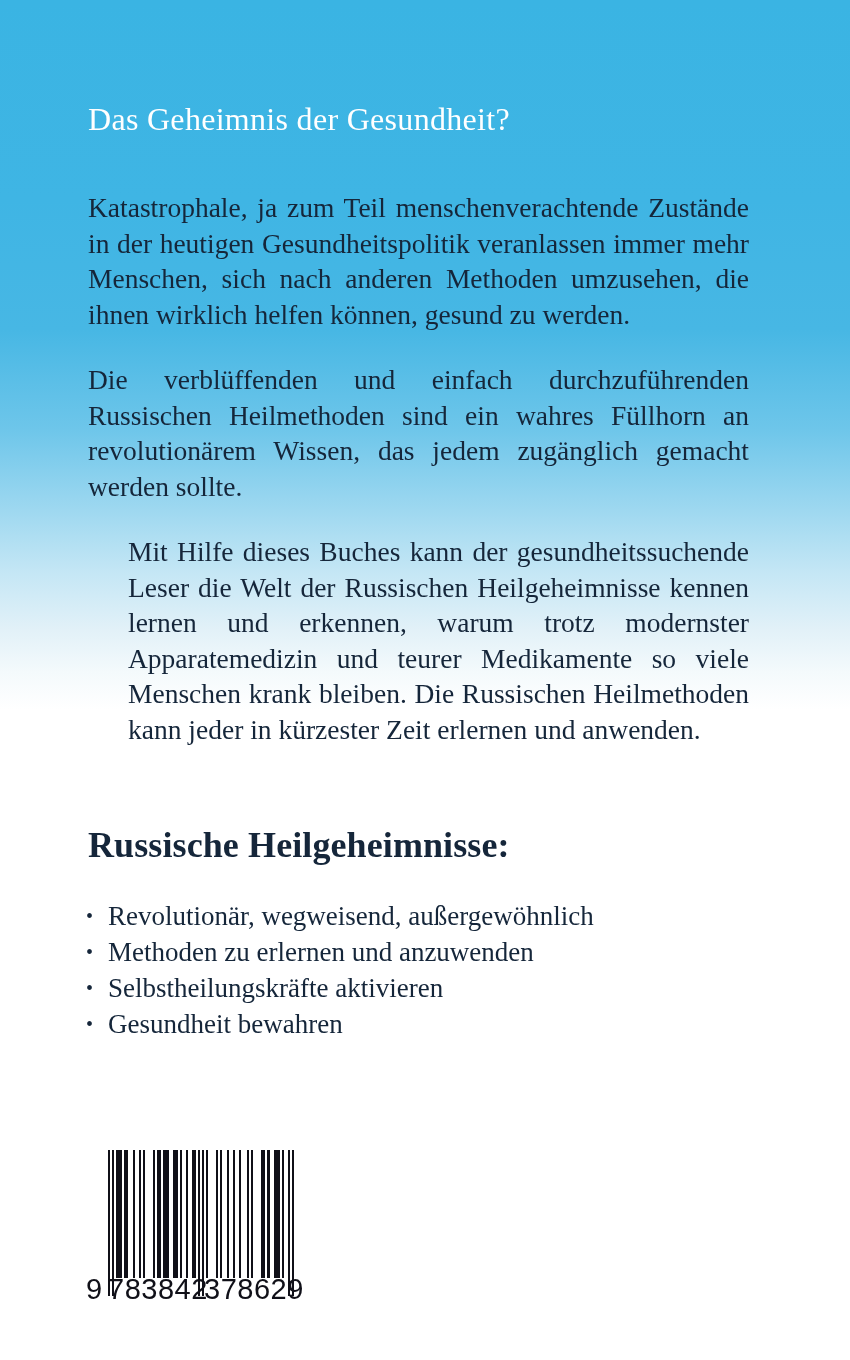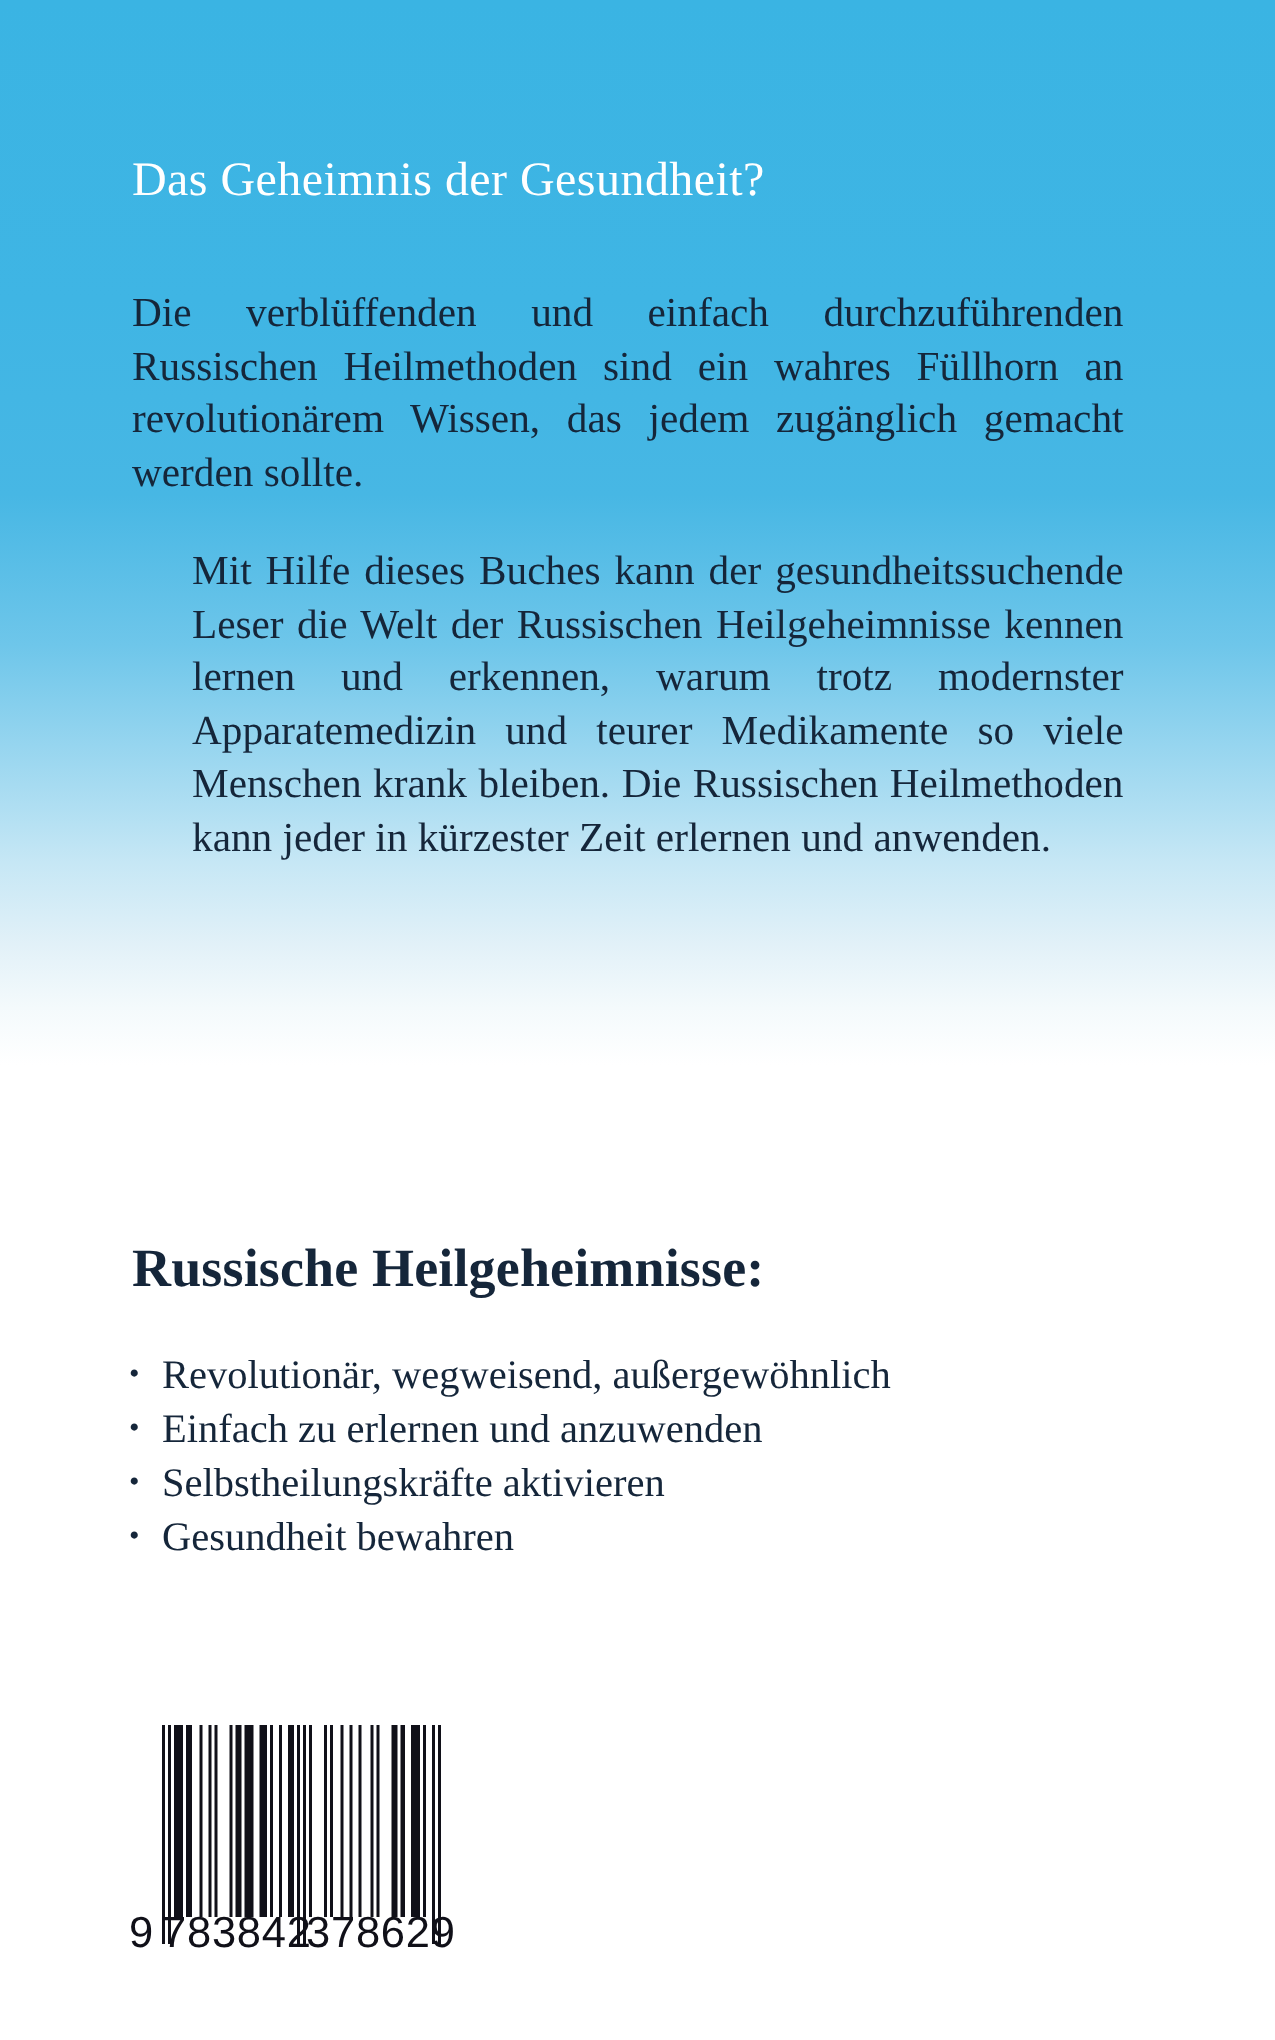--- a/index.html
+++ b/index.html
@@ -193,34 +193,35 @@
 
 <div class="page">
 
   <div class="bg-gradient"></div>
 
   <div class="content">
 
     <h1 class="cover-title">Das Geheimnis der Gesundheit?</h1>
 
     <div class="body-block">
+      <p class="para">Katastrophale, ja zum Teil menschenverachtende Zustände in der heutigen Gesundheitspolitik veranlassen immer mehr Menschen, sich nach anderen Methoden umzusehen, die ihnen wirklich helfen können, gesund zu werden.</p>
       <p class="para">Die verblüffenden und einfach durchzuführenden Russischen Heilmethoden sind ein wahres Füllhorn an revolutionärem Wissen, das jedem zugänglich gemacht werden sollte.</p>
       <p class="para">Mit Hilfe dieses Buches kann der gesundheitssuchende Leser die Welt der Russischen Heilgeheimnisse kennen lernen und erkennen, warum trotz modernster Apparatemedizin und teurer Medikamente so viele Menschen krank bleiben. Die Russischen Heilmethoden kann jeder in kürzester Zeit erlernen und anwenden.</p>
     </div>
 
     <div class="section-heading">Russische Heilgeheimnisse:</div>
 
     <ul class="bullet-list">
       <li class="bullet-item">
         <span class="dot">•</span>
         <span>Revolutionär, wegweisend, außergewöhnlich</span>
       </li>
       <li class="bullet-item">
         <span class="dot">•</span>
-        <span>Einfach zu erlernen und anzuwenden</span>
+        <span>Methoden zu erlernen und anzuwenden</span>
       </li>
       <li class="bullet-item">
         <span class="dot">•</span>
         <span>Selbstheilungskräfte aktivieren</span>
       </li>
       <li class="bullet-item">
         <span class="dot">•</span>
         <span>Gesundheit bewahren</span>
       </li>
     </ul>

